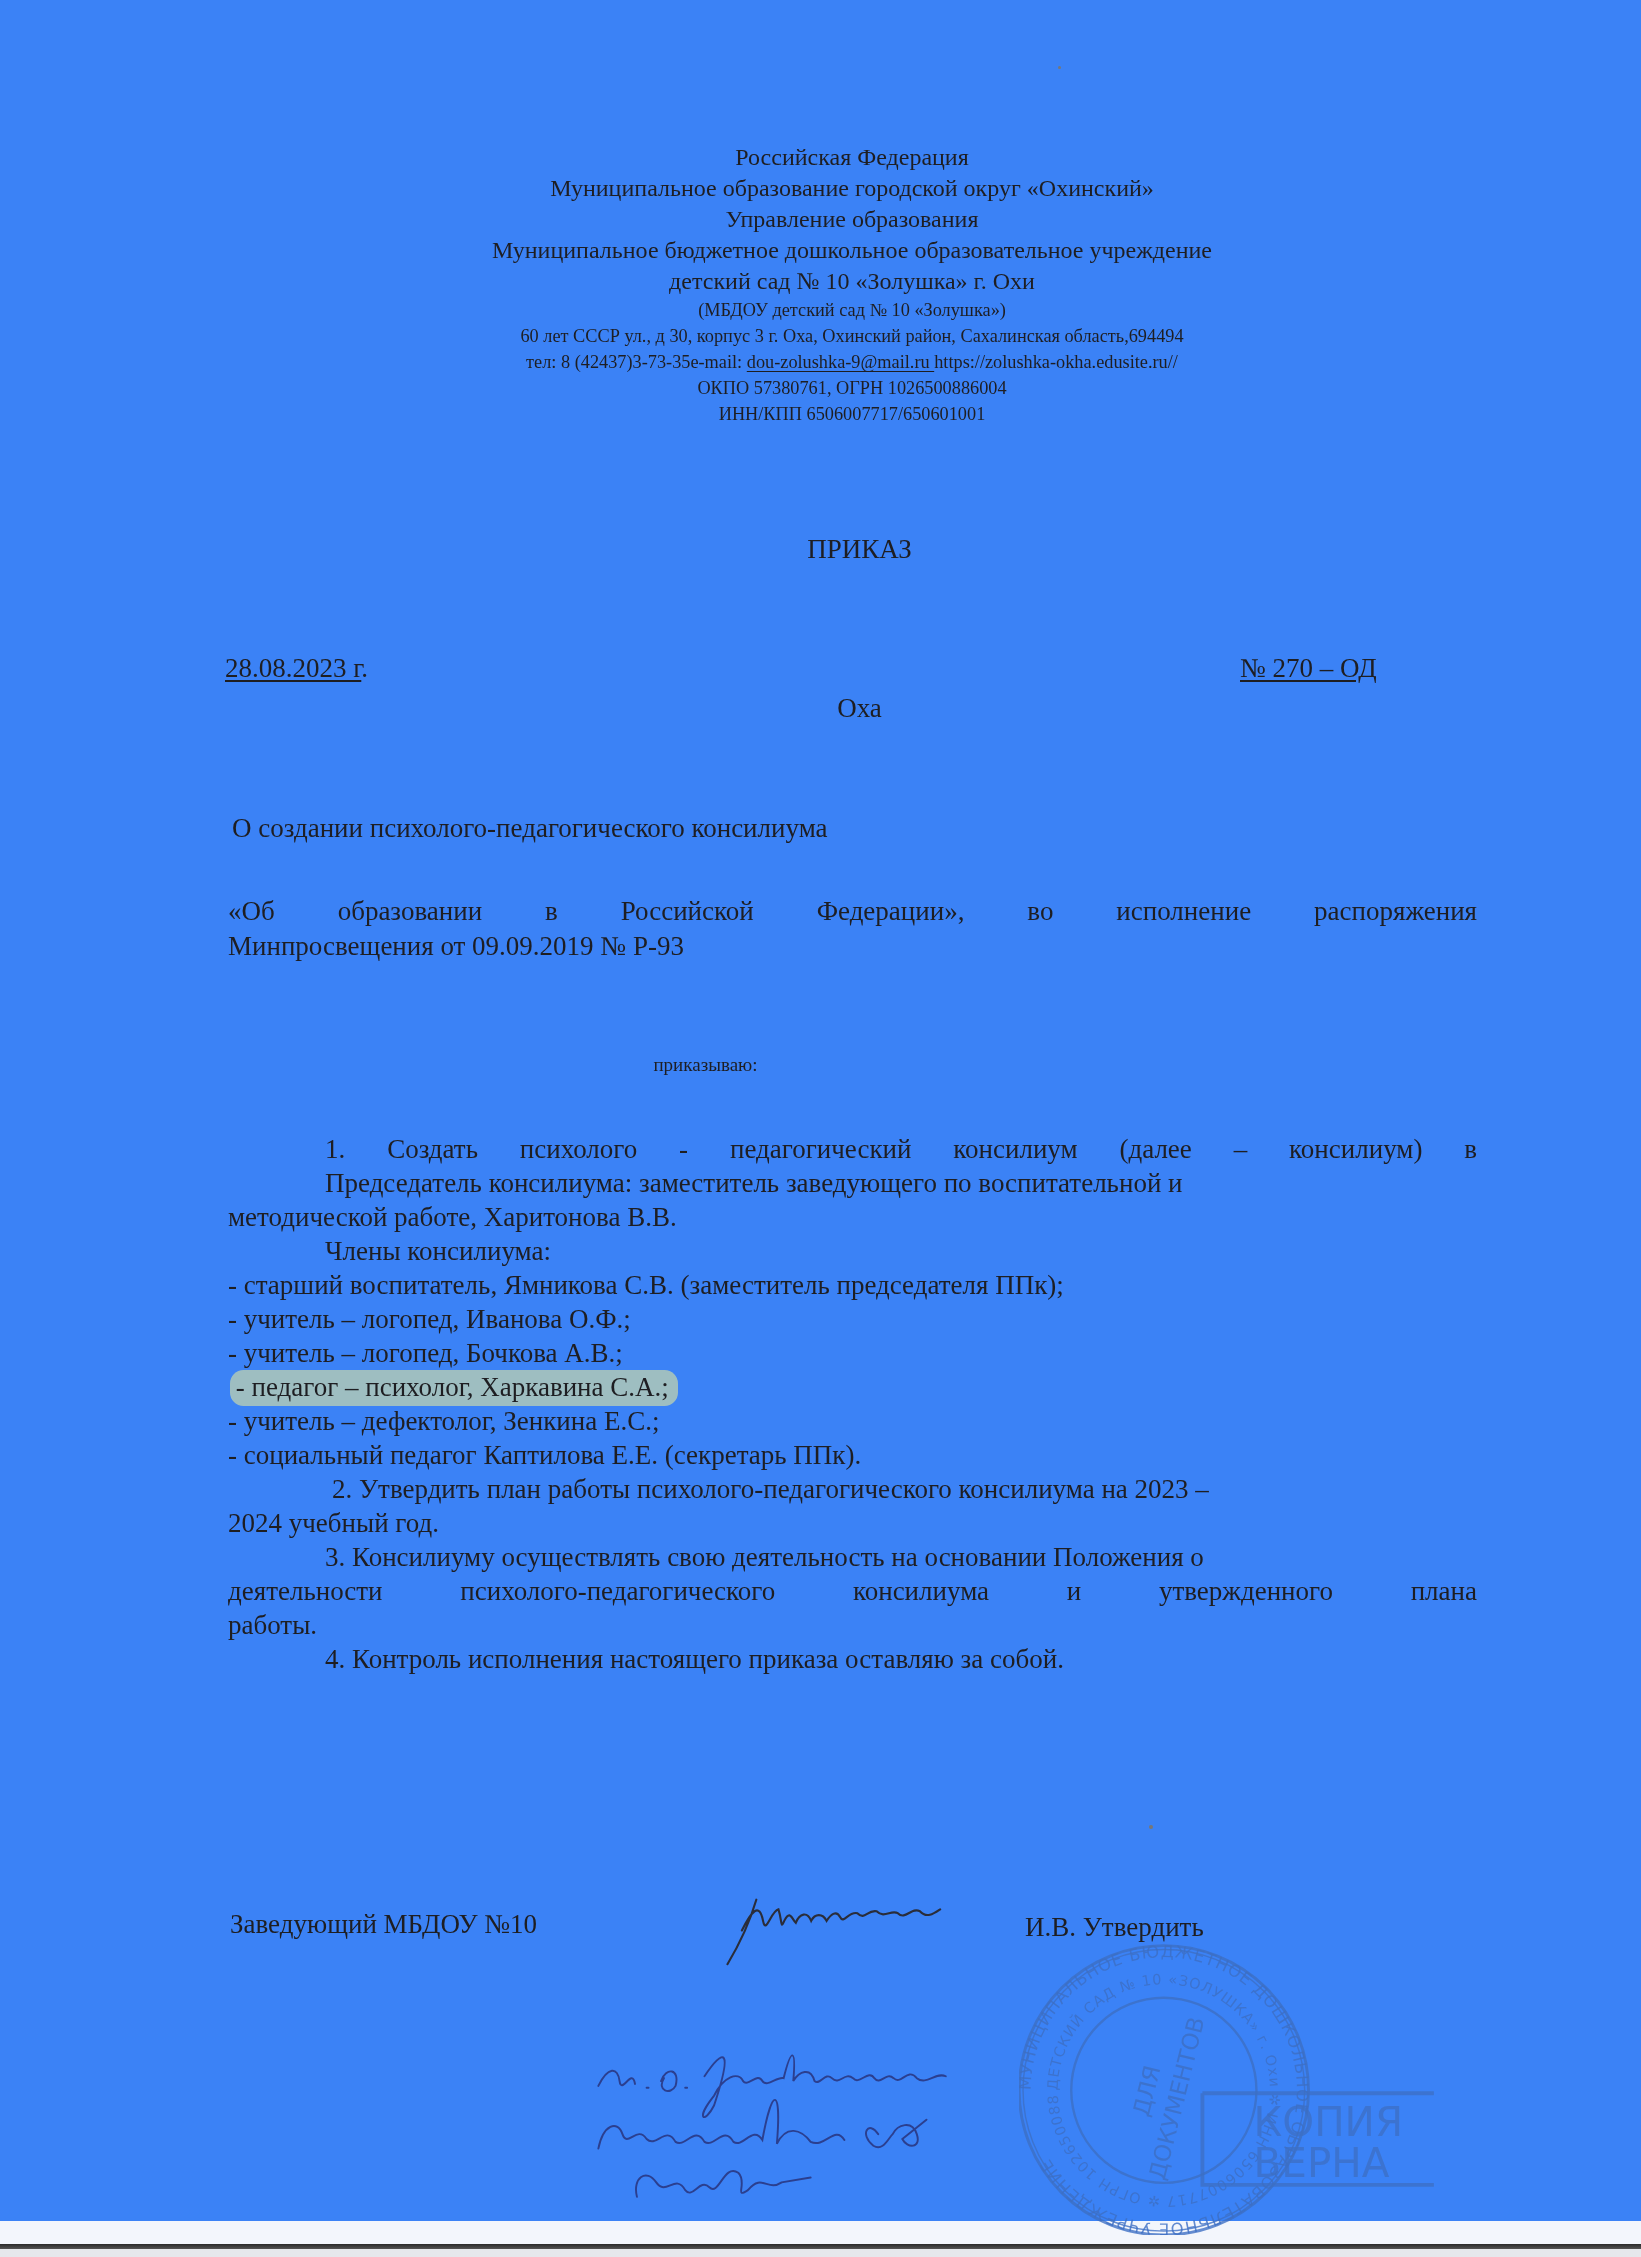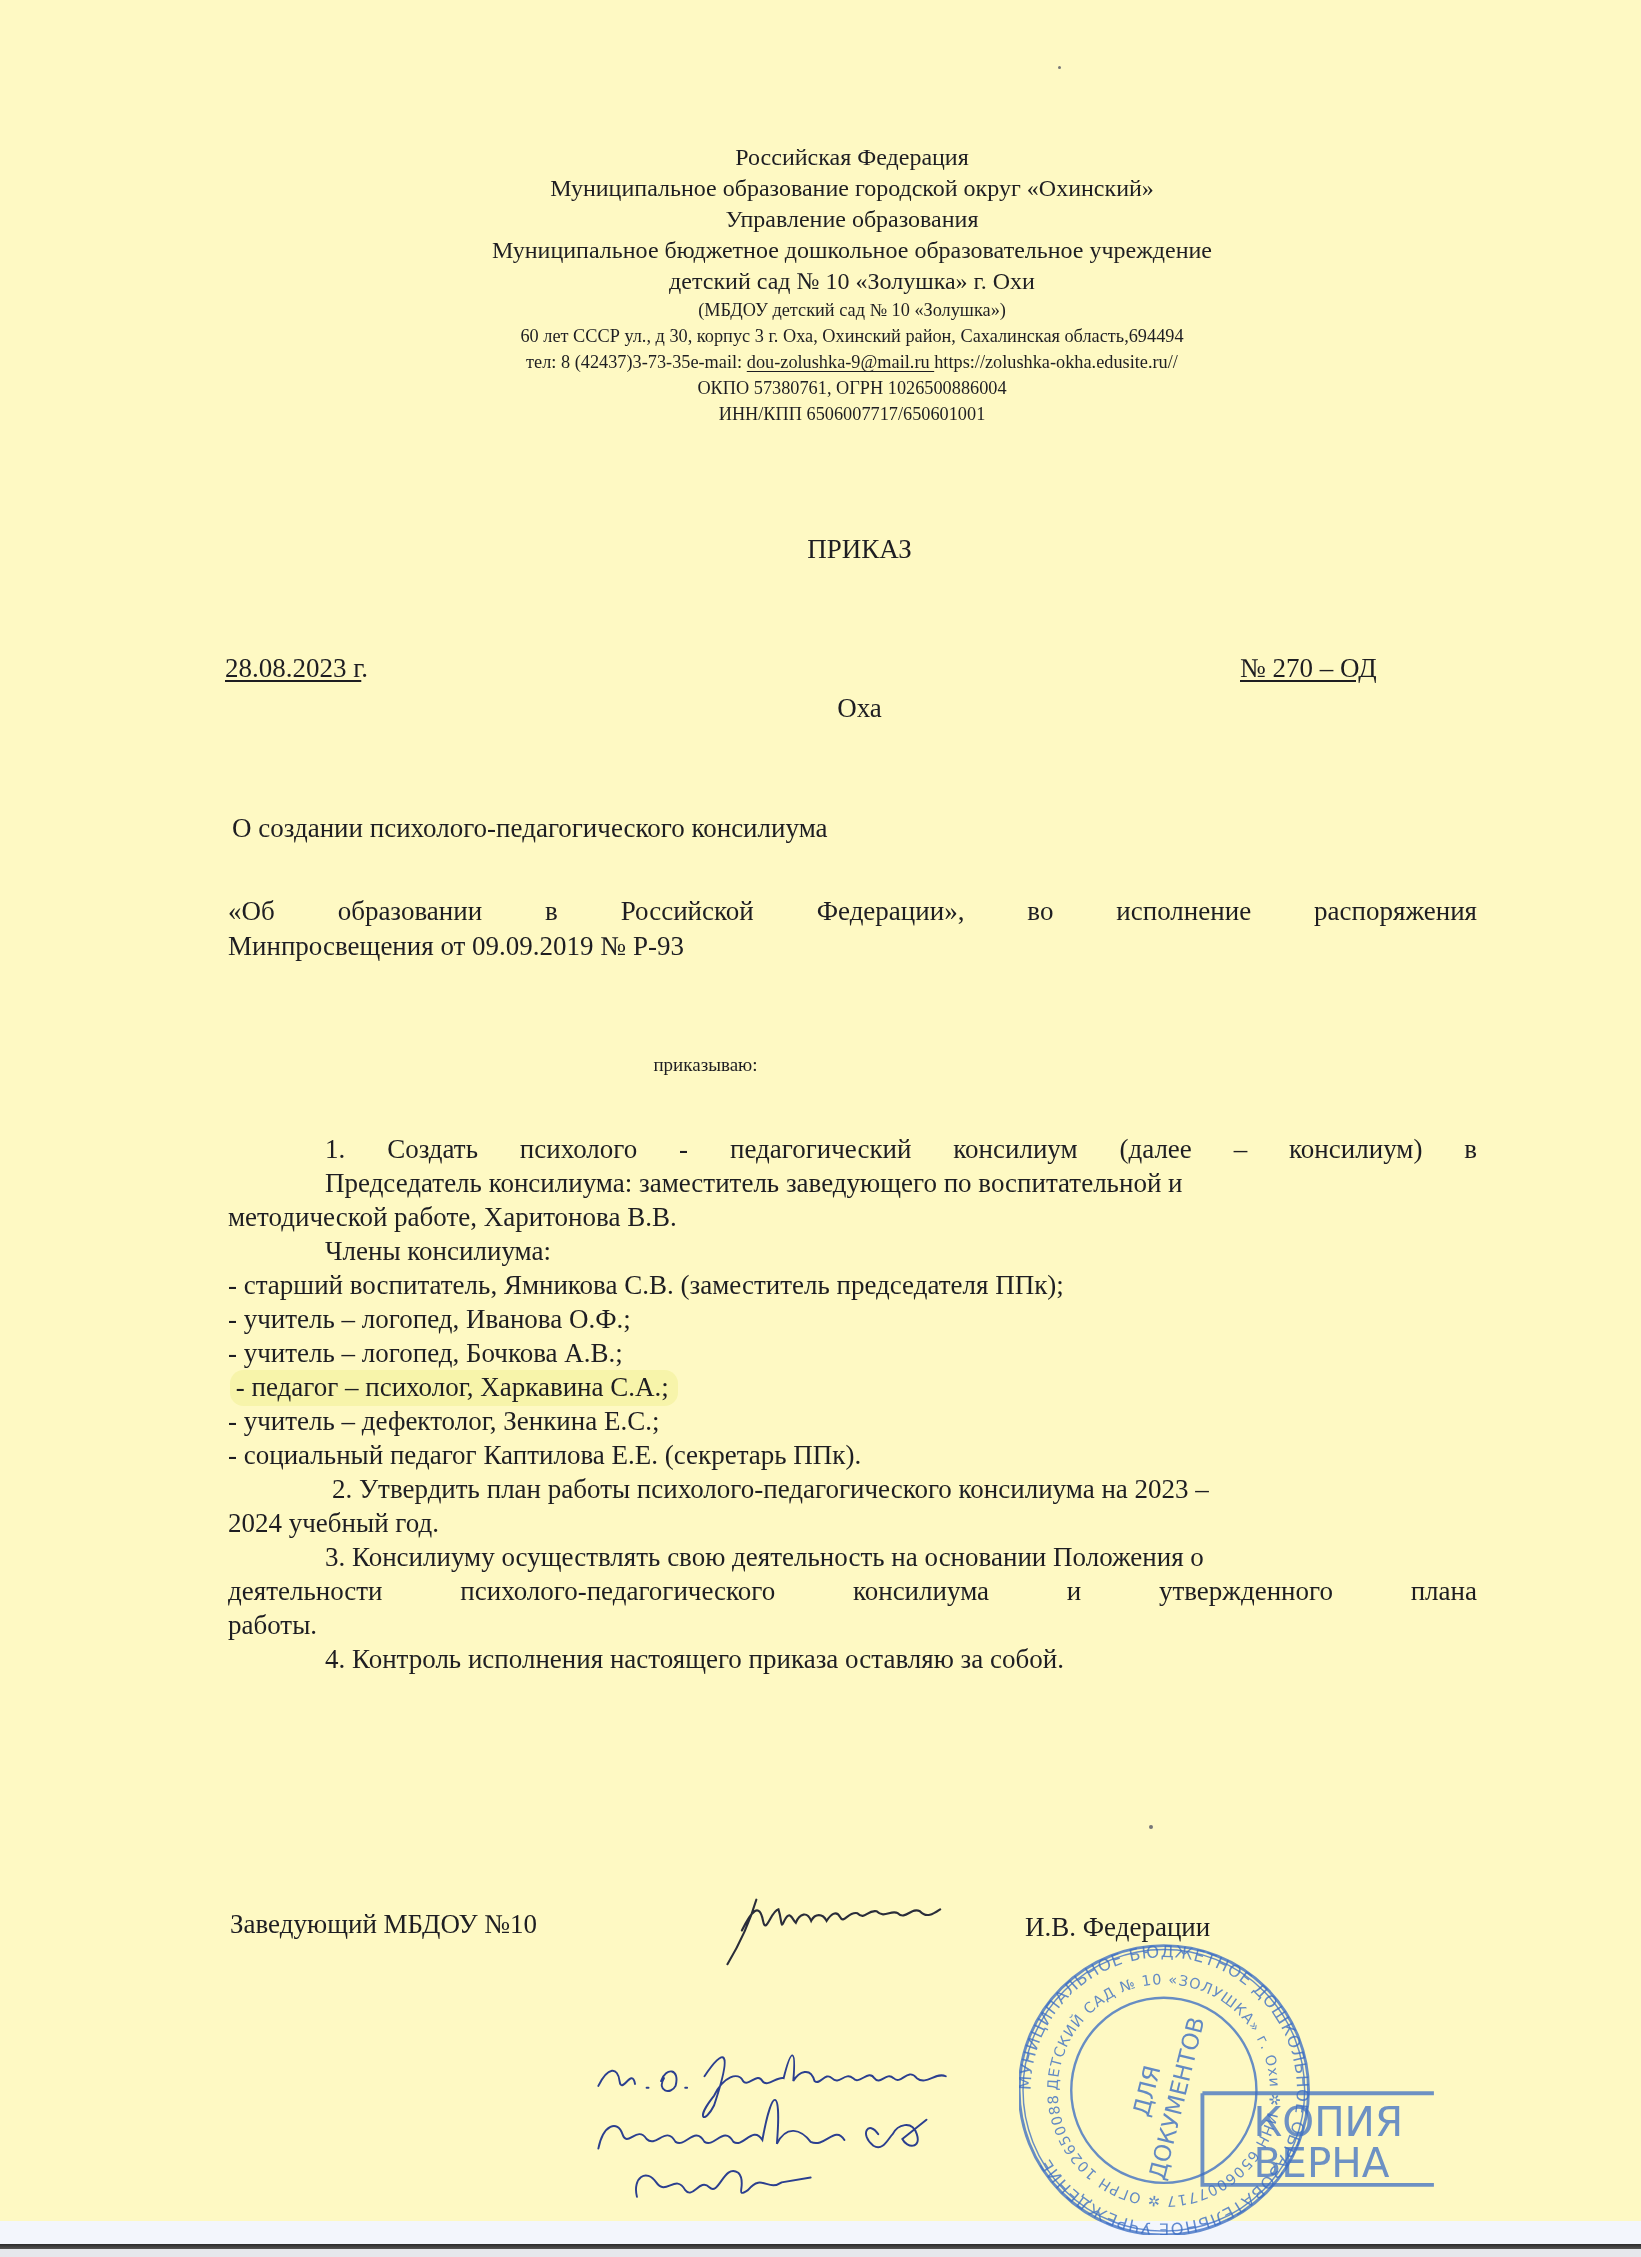--- a/index.html
+++ b/index.html
@@ -5,21 +5,21 @@
     html, body { margin: 0; padding: 0; }
     body {
       width: 1641px; height: 2257px; overflow: hidden;
       background: #f3f6fc;
       font-family: "Liberation Serif", serif;
       color: #1e1e22;
       position: relative;
     }
     .page {
       position: absolute; left: 0; top: 0; width: 1641px; height: 2221px;
-      background: #fef9c3;
+      background: #3b82f6;
     }
     .abs { position: absolute; }
     .center { left: 0; width: 1719px; text-align: center; }
     .hdr-big { font-size: 24px; line-height: 31px; }
     .hdr-small { font-size: 18.3px; line-height: 26px; }
     .header { position: absolute; top: 142px; left: 0; width: 1704px; text-align: center; }
     .header div { white-space: nowrap; }
     .underline { text-decoration: underline; text-underline-offset: 2.9px; }
     .title { top: 534px; font-size: 27px; }
     .date { left: 225px; top: 653px; font-size: 27px; }
@@ -101,21 +101,21 @@
     <div class="line indent">4. Контроль исполнения настоящего приказа оставляю за собой.</div>
   </div>
 
   <div class="dot" style="left: 1149px; top: 1825px;"></div>
   <div class="dot" style="left: 1058px; top: 66px; width: 2.9px; height: 2.9px;"></div>
 
   <div class="abs sign-role">Заведующий МБДОУ №10</div>
   <svg class="sig" style="left: 722px; top: 1892px;" width="290" height="77" viewBox="0 0 300 80">
     <path d="M5 75 C 20 50, 30 25, 35 8 M 20 40 C 30 20, 38 10, 42 30 C 45 45, 50 20, 58 18 C 62 30, 60 40, 64 30 C 70 18, 72 28, 76 32 C 80 22, 88 20, 92 30 C 96 22, 104 22, 108 30 C 112 24, 118 18, 122 26 C 126 34, 130 20, 140 22 C 148 30, 150 18, 160 20 C 168 28, 175 18, 182 22 C 190 30, 196 15, 205 20 C 212 28, 220 22, 226 18" fill="none" stroke="#2a2d3a" stroke-width="2.2" stroke-linecap="round"></path>
   </svg>
-  <div class="abs sign-name">И.В. Федерации</div>
+  <div class="abs sign-name">И.В. Утвердить</div>
 
   <svg class="hand" style="left: 579px; top: 2028px;" width="444" height="193" viewBox="0 0 460 200">
     <path d="M20 60 C 30 40, 40 40, 42 55 C 44 70, 55 40, 58 58 M 70 62 l2 0 M 85 55 C 90 40, 105 42, 100 60 C 95 70, 80 65, 88 52 M 110 62 l2 0 M 130 50 C 150 20, 160 20, 140 80 C 130 100, 120 95, 140 70 C 150 50, 165 45, 170 55 C 175 62, 185 45, 190 55 C 195 62, 205 50, 212 52 C 220 20, 225 20, 222 55 C 228 45, 240 40, 244 55 C 250 60, 255 45, 262 52 C 270 60, 275 45, 284 52 C 290 60, 300 42, 306 52 C 312 60, 318 45, 326 52 C 334 60, 340 40, 350 52 C 360 60, 370 45, 380 50" fill="none" stroke="#2b3f8f" stroke-width="2" stroke-linecap="round"></path>
     <path d="M20 125 C 25 100, 40 95, 45 110 C 50 125, 60 100, 70 115 C 80 125, 90 100, 100 118 C 110 125, 120 100, 130 118 C 140 125, 150 100, 160 118 C 170 125, 180 100, 190 116 C 200 60, 210 60, 205 120 C 215 100, 230 105, 240 118 C 255 125, 265 100, 275 116 M 310 110 C 300 95, 290 110, 305 122 C 315 128, 320 115, 325 110 C 330 100, 345 95, 350 110 C 355 125, 340 125, 335 115 L 360 95" fill="none" stroke="#2b3f8f" stroke-width="2" stroke-linecap="round"></path>
     <path d="M60 175 C 55 155, 70 145, 80 160 C 90 175, 100 150, 110 168 C 118 178, 125 155, 135 165 C 145 175, 150 140, 165 150 C 175 160, 160 178, 175 168 C 190 150, 195 170, 210 160 L 240 155" fill="none" stroke="#2b3f8f" stroke-width="2" stroke-linecap="round"></path>
   </svg>
 
   <svg class="stamp" width="444" height="299" viewBox="0 0 460 310">
     <defs>
       <path id="ringOuter" d="M 150 160 m -138 0 a 138 138 0 1 1 276 0 a 138 138 0 1 1 -276 0"></path>

